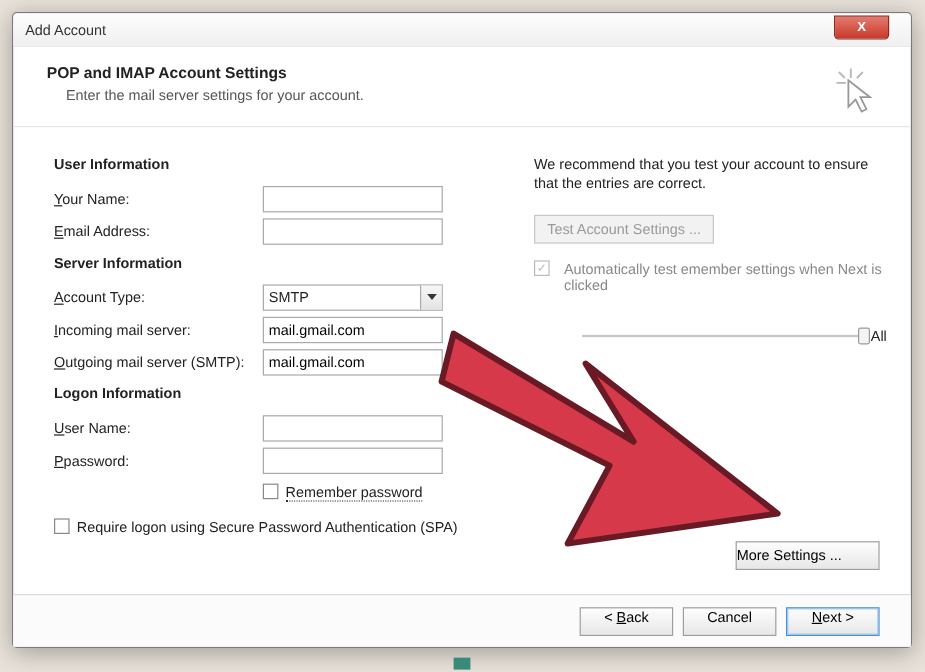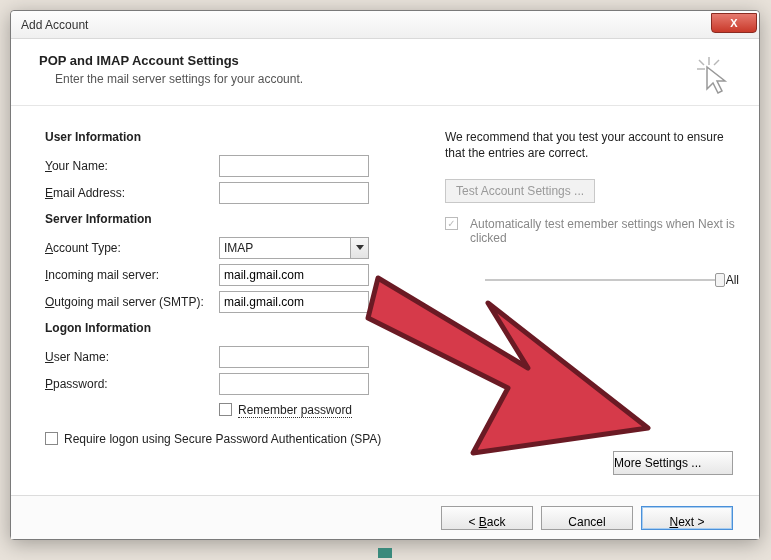--- a/index.html
+++ b/index.html
@@ -7,21 +7,21 @@
 
   .dialog {
     position: absolute; left: 10px; top: 10px; width: 750px; height: 530px;
     background: #fff; border: 1px solid #7a7a7a; border-radius: 4px;
     box-shadow: 0 4px 20px rgba(0,0,0,0.3);
   }
 
   .titlebar {
     height: 28px; background: linear-gradient(#fdfdfd, #f0f0f0);
     border-bottom: 1px solid #d9d9d9; border-radius: 4px 4px 0 0;
-    display: flex; align-items: center; padding: 0 2px 0 10px;
+    display: flex; align-items: center; padding: 0 18px 0 10px;
     font-size: 12px; color: #333;
   }
   .titlebar .spacer { flex: 1; }
   .close-btn {
     width: 46px; height: 20px; margin-top: -4px;
     background: linear-gradient(#e67a6f, #c8392a);
     border: 1px solid #8a2b22; border-radius: 0 0 4px 4px;
     display: flex; align-items: center; justify-content: center;
     color: #fff; font-weight: bold; font-size: 11px; cursor: pointer;
   }
@@ -80,23 +80,23 @@
     display:flex;align-items:center;cursor:pointer;
   }
 
   .btn-bar {
     position: absolute; left: 0; right: 0; bottom: 0; height: 44px;
     border-top: 1px solid #dcdcdc; background: #fbfbfb;
     display: flex; align-items: center; justify-content: flex-end; gap: 8px;
     padding-right: 26px;
   }
   .wbtn {
-    width: 92px; height: 24px; border: 1px solid #9e9e9e;
+    width: 78px; height: 24px; border: 1px solid #9e9e9e;
     background: linear-gradient(#fdfdfd,#e7e7e7); font-size: 12px;
-    display:flex;align-items:flex-end;justify-content:center;cursor:pointer;
+    display:flex;align-items:flex-start;justify-content:center;cursor:pointer;
   }
   .wbtn.primary { border: 1px solid #4a90d9; box-shadow: 0 0 0 1px #a8cdf0 inset; }
   .wbtn .u { text-decoration: underline; }
 
   .remember-row { display:flex;align-items:flex-start;justify-content:flex-start;margin-top:6px; padding-left:174px;}
   .spa-row { display:flex;align-items:flex-start;margin-top:14px; padding-right:20px;}
 
   .arrow-overlay {
     position: absolute; left: 358px; top: 258px; width: 300px; height: 210px;
     pointer-events: none;
@@ -152,21 +152,21 @@
       <div class="form-row">
         <div class="form-label"><span class="u">E</span><span>mail Address:</span></div>
         <input class="input" value="" style="">
       </div>
 
       <div class="section-head">Server Information</div>
 
       <div class="form-row">
         <div class="form-label"><span class="u">A</span><span>ccount Type:</span></div>
         <div class="select">
-          <span>IMAP</span>
+          <span>SMTP</span>
           <div class="dd">
               <div class="tri"></div>
             </div>
         </div>
       </div>
 
       <div class="form-row">
         <div class="form-label"><span class="u">I</span><span>ncoming mail server:</span></div>
         <input class="input" value="mail.gmail.com" style="">
       </div>

